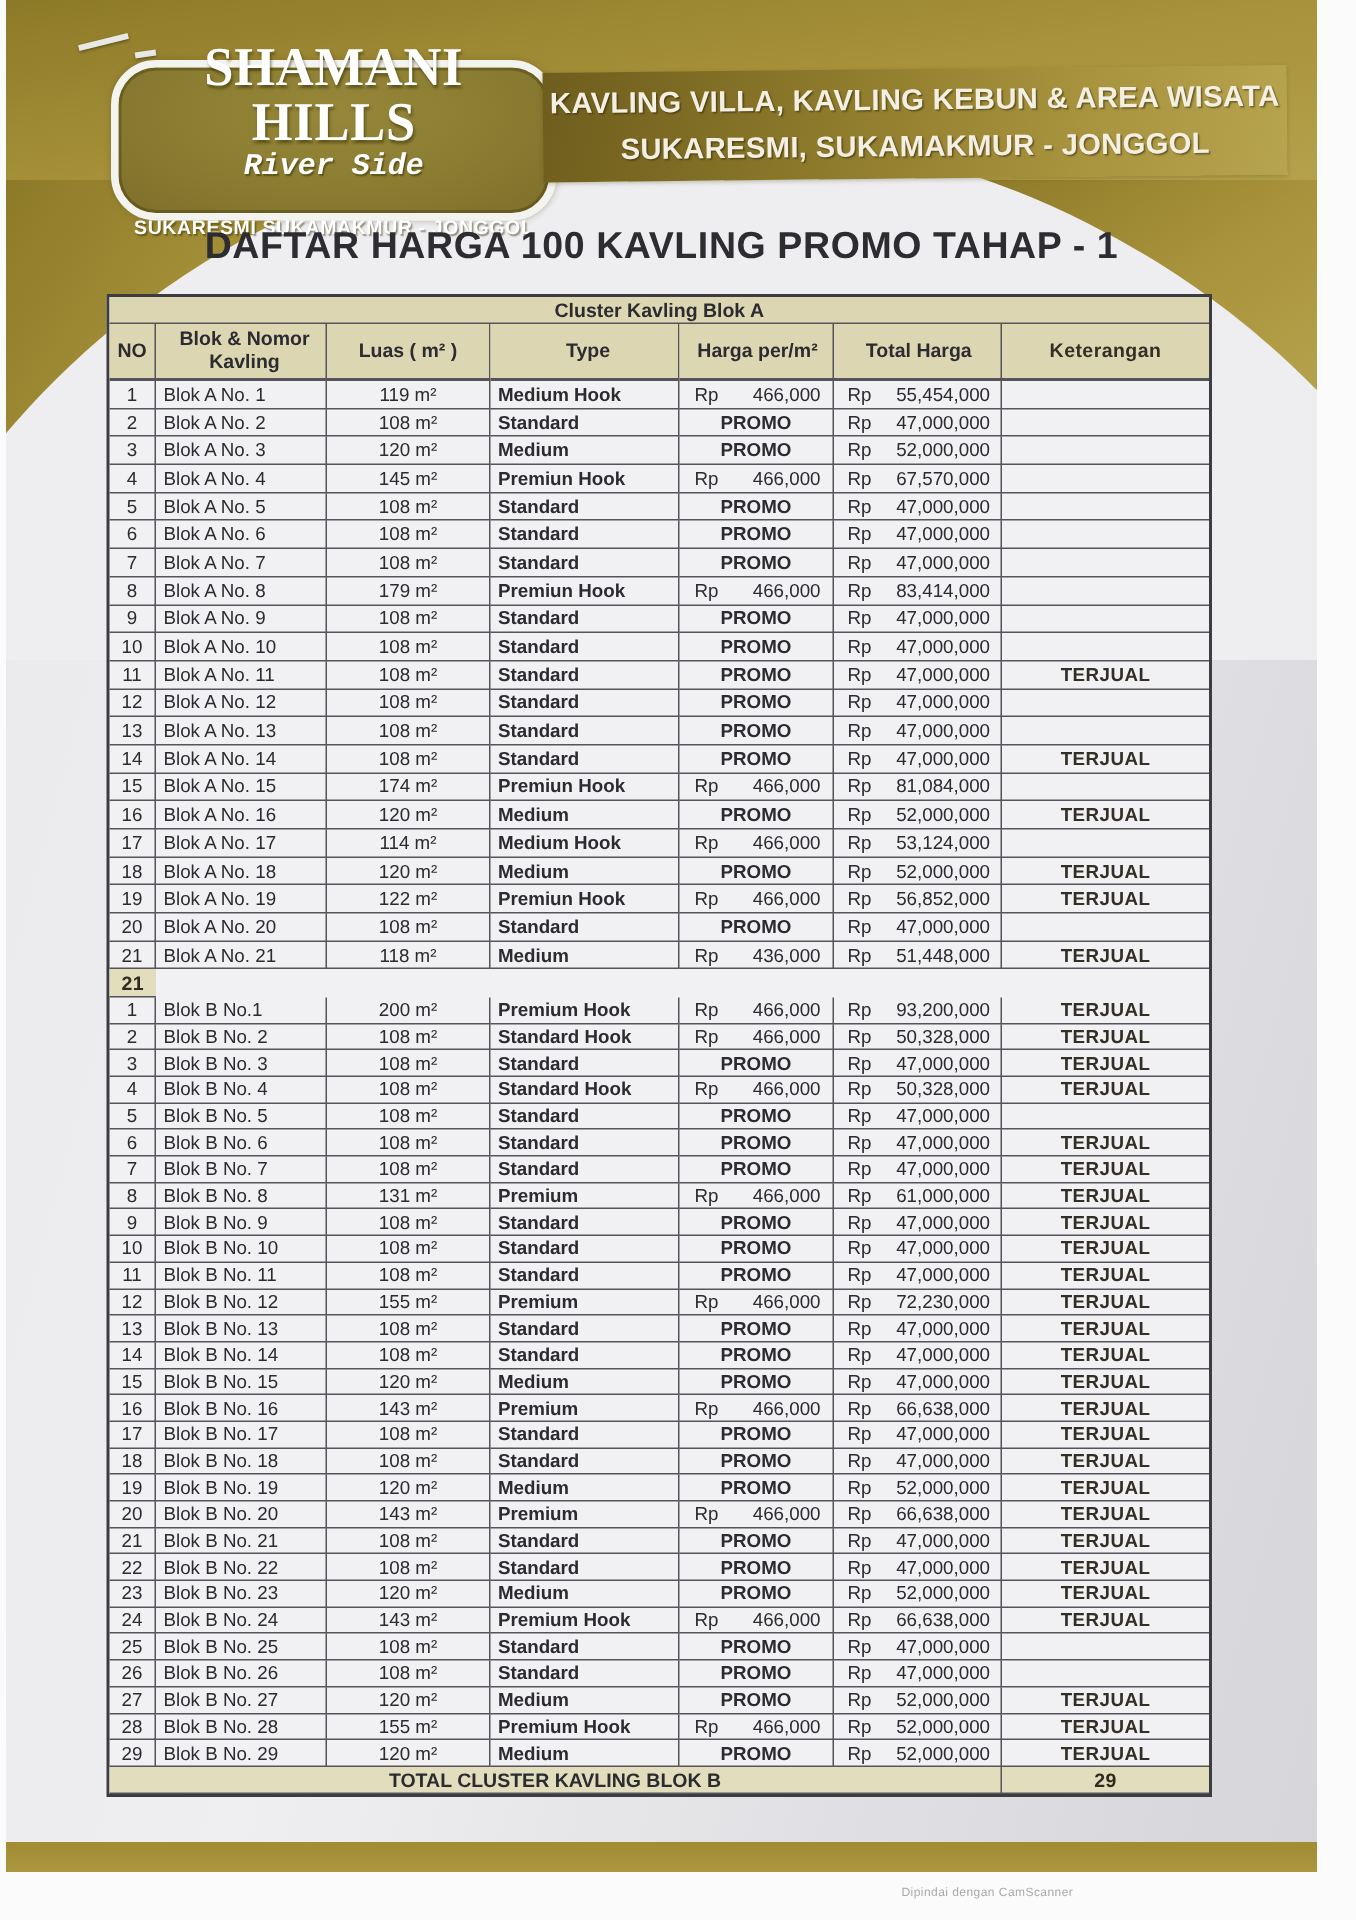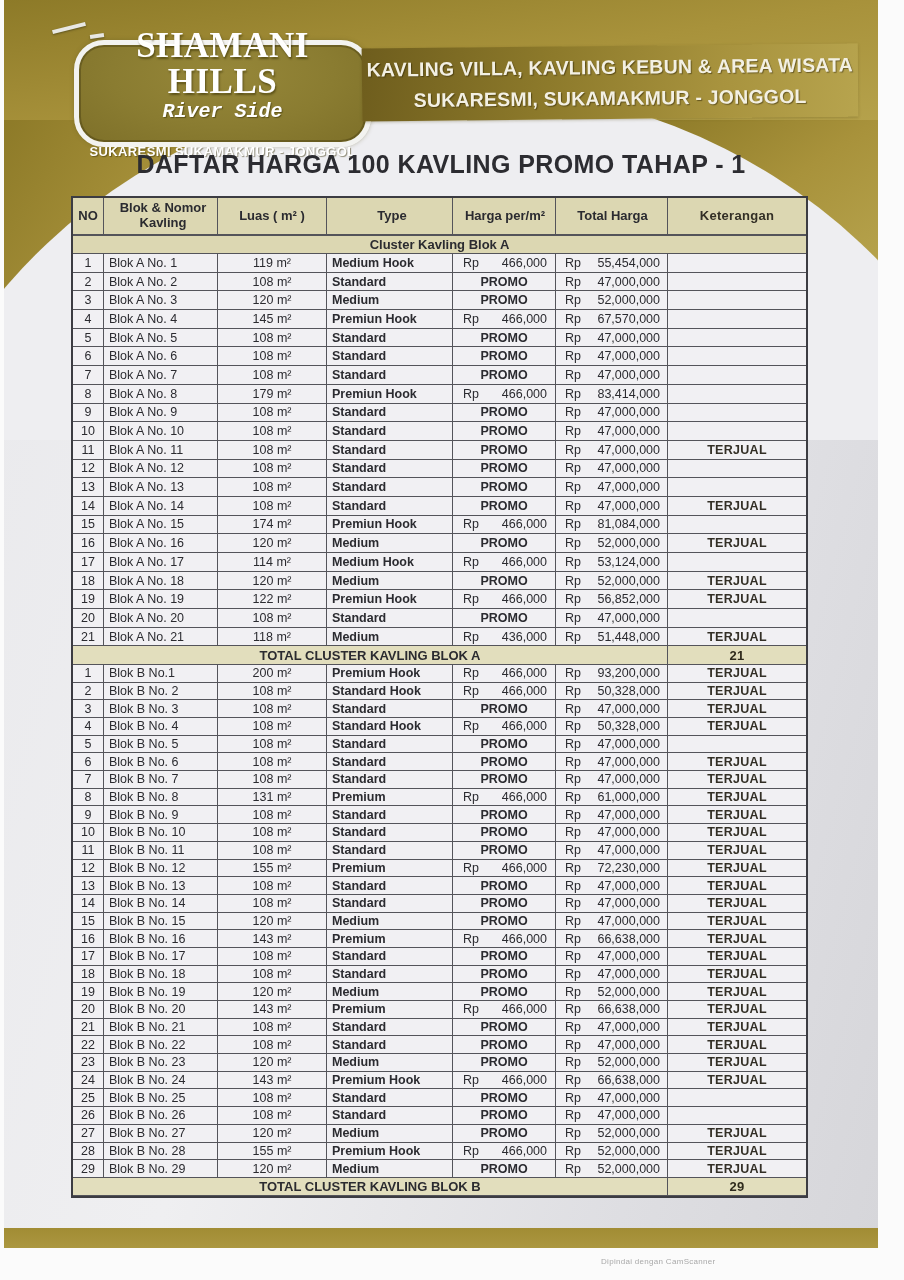--- a/index.html
+++ b/index.html
@@ -128,32 +128,32 @@
   </div>
 
   <div class="ribbon">
     <div>KAVLING VILLA, KAVLING KEBUN &amp; AREA WISATA</div>
     <div>SUKARESMI, SUKAMAKMUR - JONGGOL</div>
   </div>
 
   <div class="page-title">DAFTAR HARGA 100 KAVLING PROMO TAHAP - 1</div>
 
   <div class="price-table">
+      <div class="trow section-row">
+        <div class="cell ">Cluster Kavling Blok A</div>
+      </div>
       <div class="trow thead">
         <div class="cell c-no">NO</div>
         <div class="cell c-blok">Blok &amp; Nomor Kavling</div>
         <div class="cell c-luas">Luas ( m² )</div>
         <div class="cell c-type">Type</div>
         <div class="cell c-harga">Harga per/m²</div>
         <div class="cell c-total">Total Harga</div>
         <div class="cell c-ket">Keterangan</div>
       </div>
-      <div class="trow section-row">
-        <div class="cell ">Cluster Kavling Blok A</div>
-      </div>
       <div class="trow rowA">
         <div class="cell c-no">1</div>
         <div class="cell c-blok">Blok A No. 1</div>
         <div class="cell c-luas">119 m²</div>
         <div class="cell c-type">Medium Hook</div>
         <div class="cell c-harga">
           <span>Rp</span>
           <span>466,000</span>
         </div>
         <div class="cell c-total">
@@ -442,21 +442,20 @@
           <span>Rp</span>
           <span>436,000</span>
         </div>
         <div class="cell c-total">
           <span>Rp</span>
           <span>51,448,000</span>
         </div>
         <div class="cell c-ket">TERJUAL</div>
       </div>
       <div class="trow total-row">
-        <div class="cell t-label">TOTAL CLUSTER KAVLING BLOK A</div>
         <div class="cell t-count c-ket">21</div>
       </div>
       <div class="trow rowB">
         <div class="cell c-no">1</div>
         <div class="cell c-blok">Blok B No.1</div>
         <div class="cell c-luas">200 m²</div>
         <div class="cell c-type">Premium Hook</div>
         <div class="cell c-harga">
           <span>Rp</span>
           <span>466,000</span>

